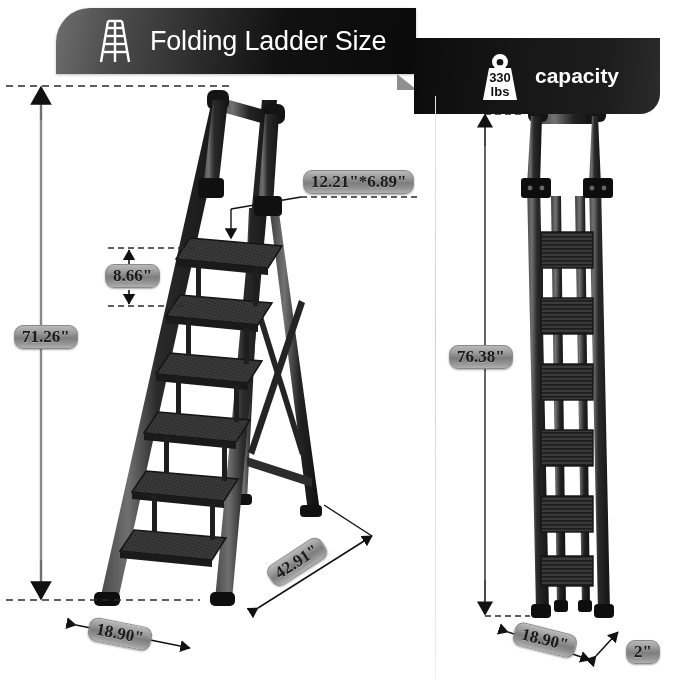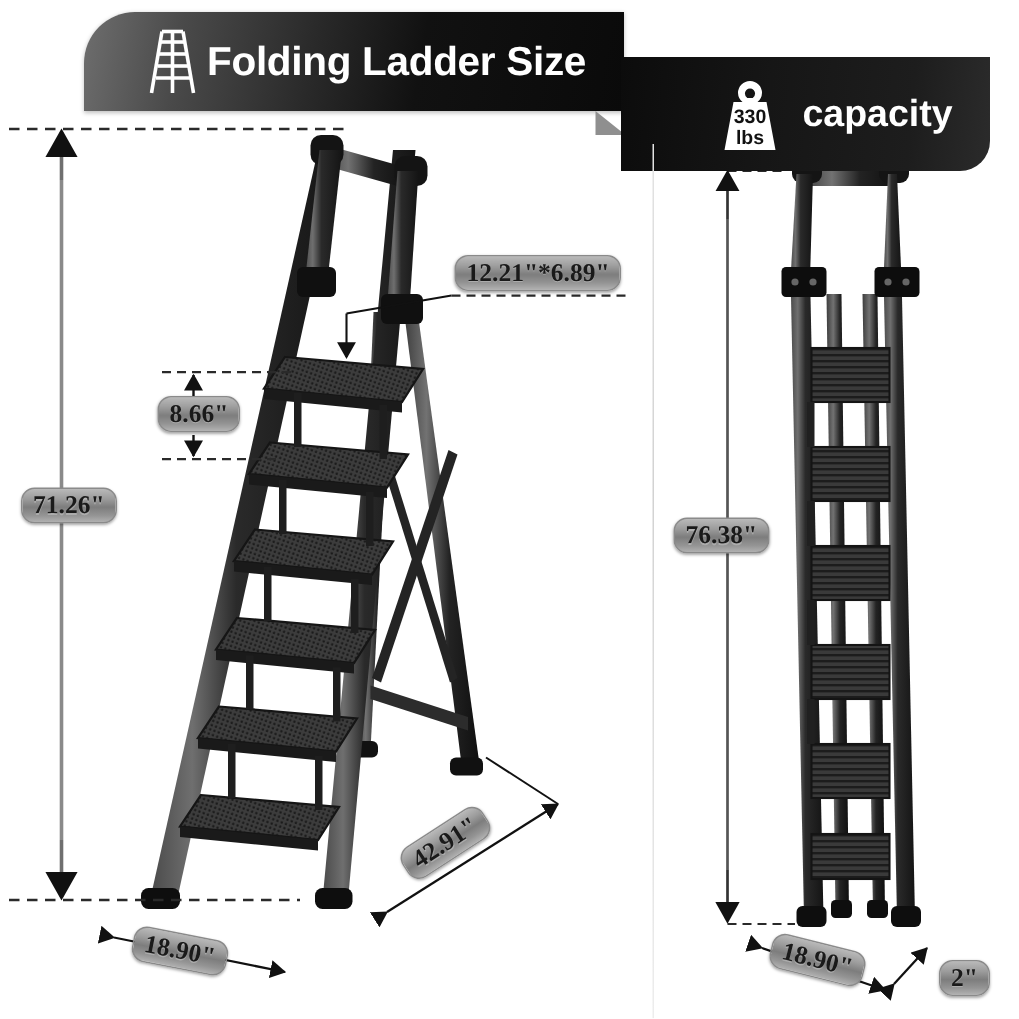--- a/index.html
+++ b/index.html
@@ -12,33 +12,33 @@
     background:linear-gradient(100deg,#6e6e6e 0%,#4a4a4a 18%,#2a2a2a 42%,#111111 62%,#0a0a0a 100%);
     border-top-left-radius:34px;
     display:flex;align-items:center;
     box-shadow:0 1px 3px rgba(0,0,0,.25);
   }
   .banner-left::after{
     content:"";position:absolute;right:-1px;top:66px;
     border-left:20px solid #8f8f8f;border-top:16px solid transparent;
   }
   .banner-title{
-    color:#fff;font-size:27px;font-weight:bold;letter-spacing:-.2px;
-    white-space:nowrap;
+    color:#fff;font-size:27px;font-weight:normal;letter-spacing:-.2px;
+    margin-left:12px;white-space:nowrap;
   }
   .ladder-icon{margin-left:36px;width:46px;height:50px;flex:none;}
 
   .banner-right{
     position:absolute;left:414px;top:38px;width:246px;height:76px;
     background:linear-gradient(95deg,#0c0c0c 0%,#161616 40%,#1d1d1d 78%,#2b2b2b 100%);
     border-bottom-right-radius:20px;
     display:flex;align-items:center;
   }
   .weight-icon{margin-left:62px;width:48px;height:52px;flex:none;position:relative;top:1px;}
-  .capacity-text{color:#fff;font-size:25px;font-weight:bold;margin-left:11px;white-space:nowrap;}
+  .capacity-text{color:#fff;font-size:21px;font-weight:bold;margin-left:11px;white-space:nowrap;}
 
   .panel-divider{position:absolute;left:435px;top:96px;width:1px;height:583px;
     background:linear-gradient(to bottom,#e3e3e3,#d2d2d2 40%,#ededed);}
 
   
   .pill{
     position:absolute;
     background:linear-gradient(to bottom,#b9b9b9 0%,#9c9c9c 30%,#7d7d7d 55%,#949494 80%,#b0b0b0 100%);
     color:#1a1a1a;border-radius:9px;border:1px solid #8a8a8a;
     font-size:17px;font-weight:bold;font-family:"Liberation Serif",serif;

